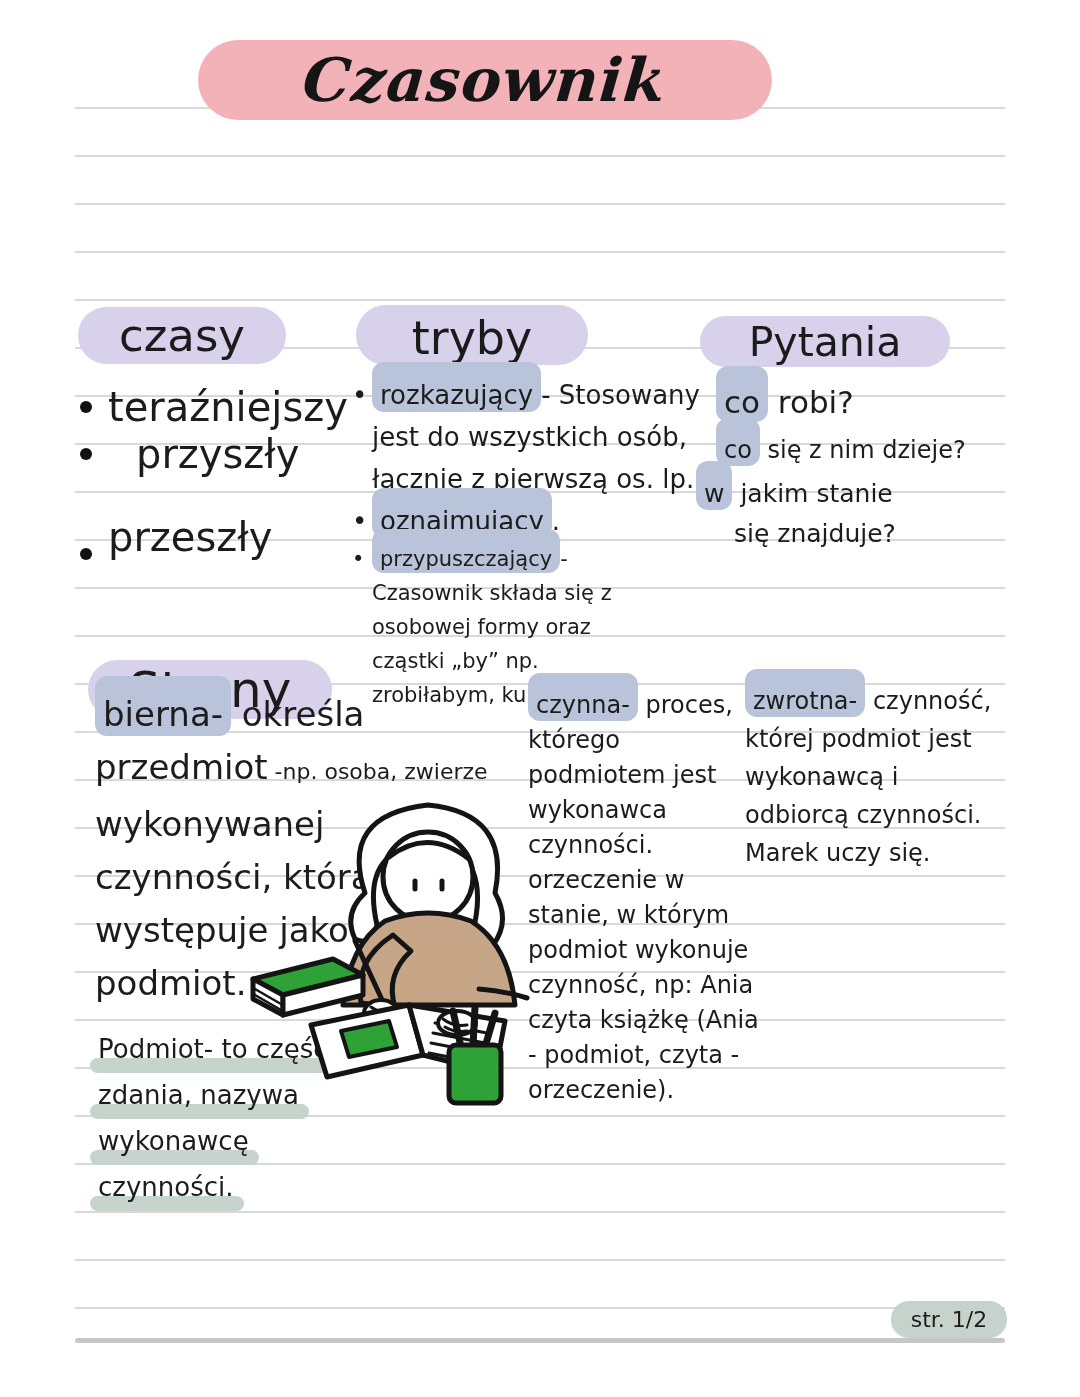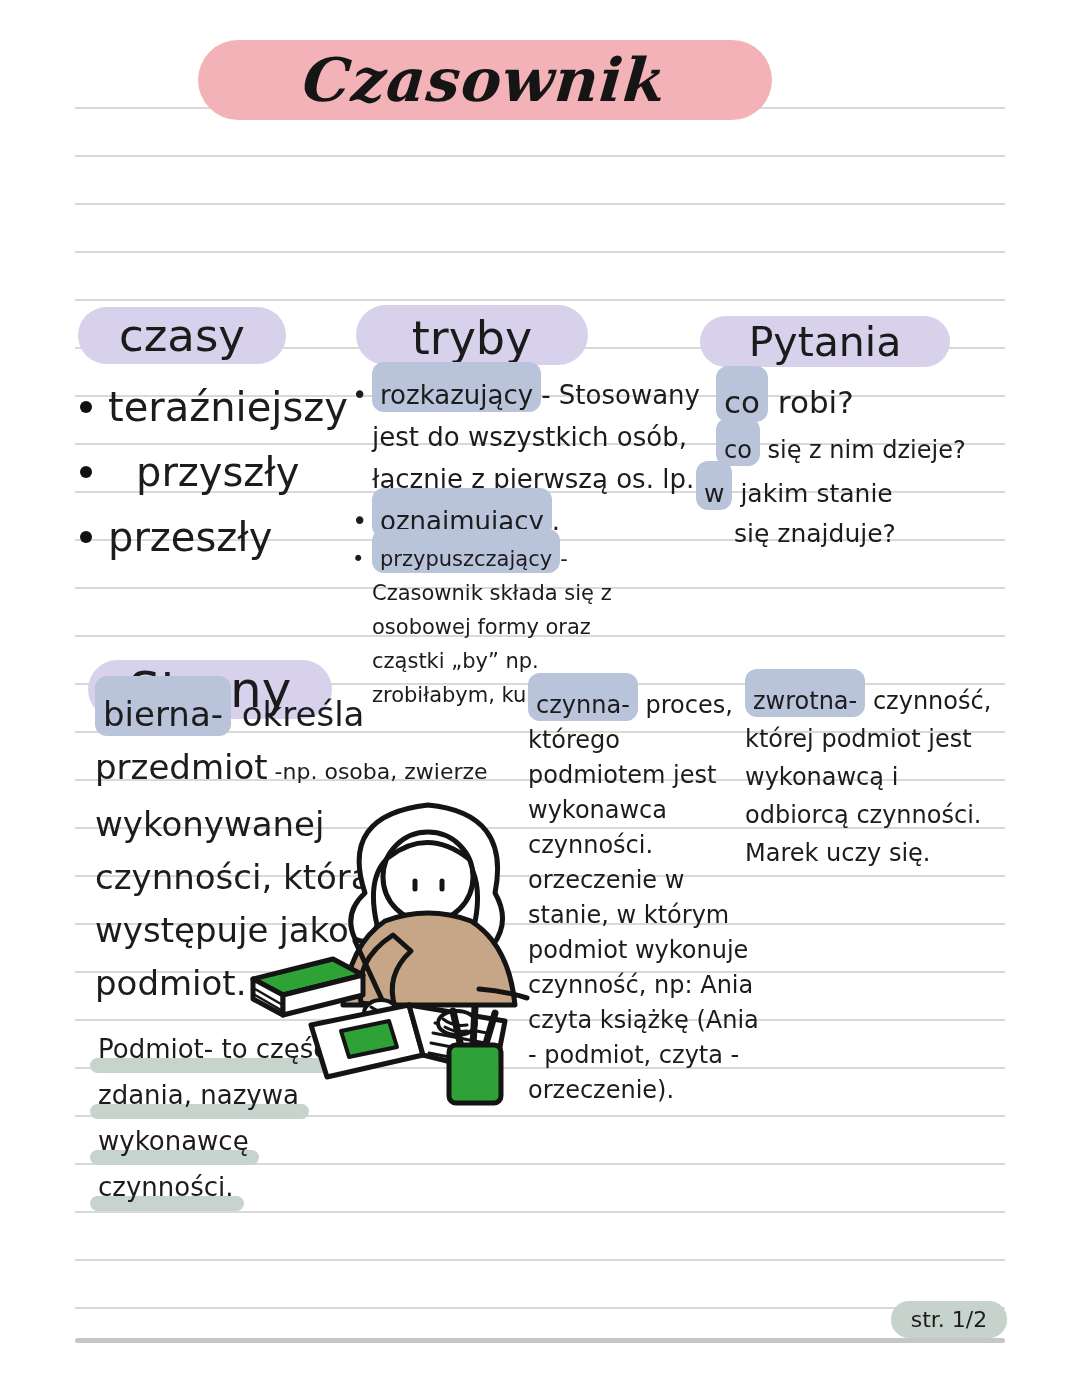--- a/index.html
+++ b/index.html
@@ -73,25 +73,25 @@
   <span>tryby</span>
 </div>
 <div class="abs pill hdr hdr-pytania">
   <span>Pytania</span>
 </div>
 
 <div class="abs czas-item" style="top:384px;">
   <span class="dot"></span>
   <span>teraźniejszy</span>
 </div>
-<div class="abs czas-item" style="top:449px;gap:44px;">
+<div class="abs czas-item" style="top:431px;gap:44px;">
   <span class="dot"></span>
   <span>przyszły</span>
 </div>
-<div class="abs czas-item" style="top:514px;">
+<div class="abs czas-item" style="top:514px;align-items:flex-end;">
   <span class="dot"></span>
   <span>przeszły</span>
 </div>
 
 <div class="abs tryby-block">
   <div class="bline">
     <span class="b">•</span><span class="whl">rozkazujący</span><span>- Stosowany</span>
   </div>
   <div class="cont">jest do wszystkich osób,</div>
   <div class="cont">łącznie z pierwszą os. lp.</div>

